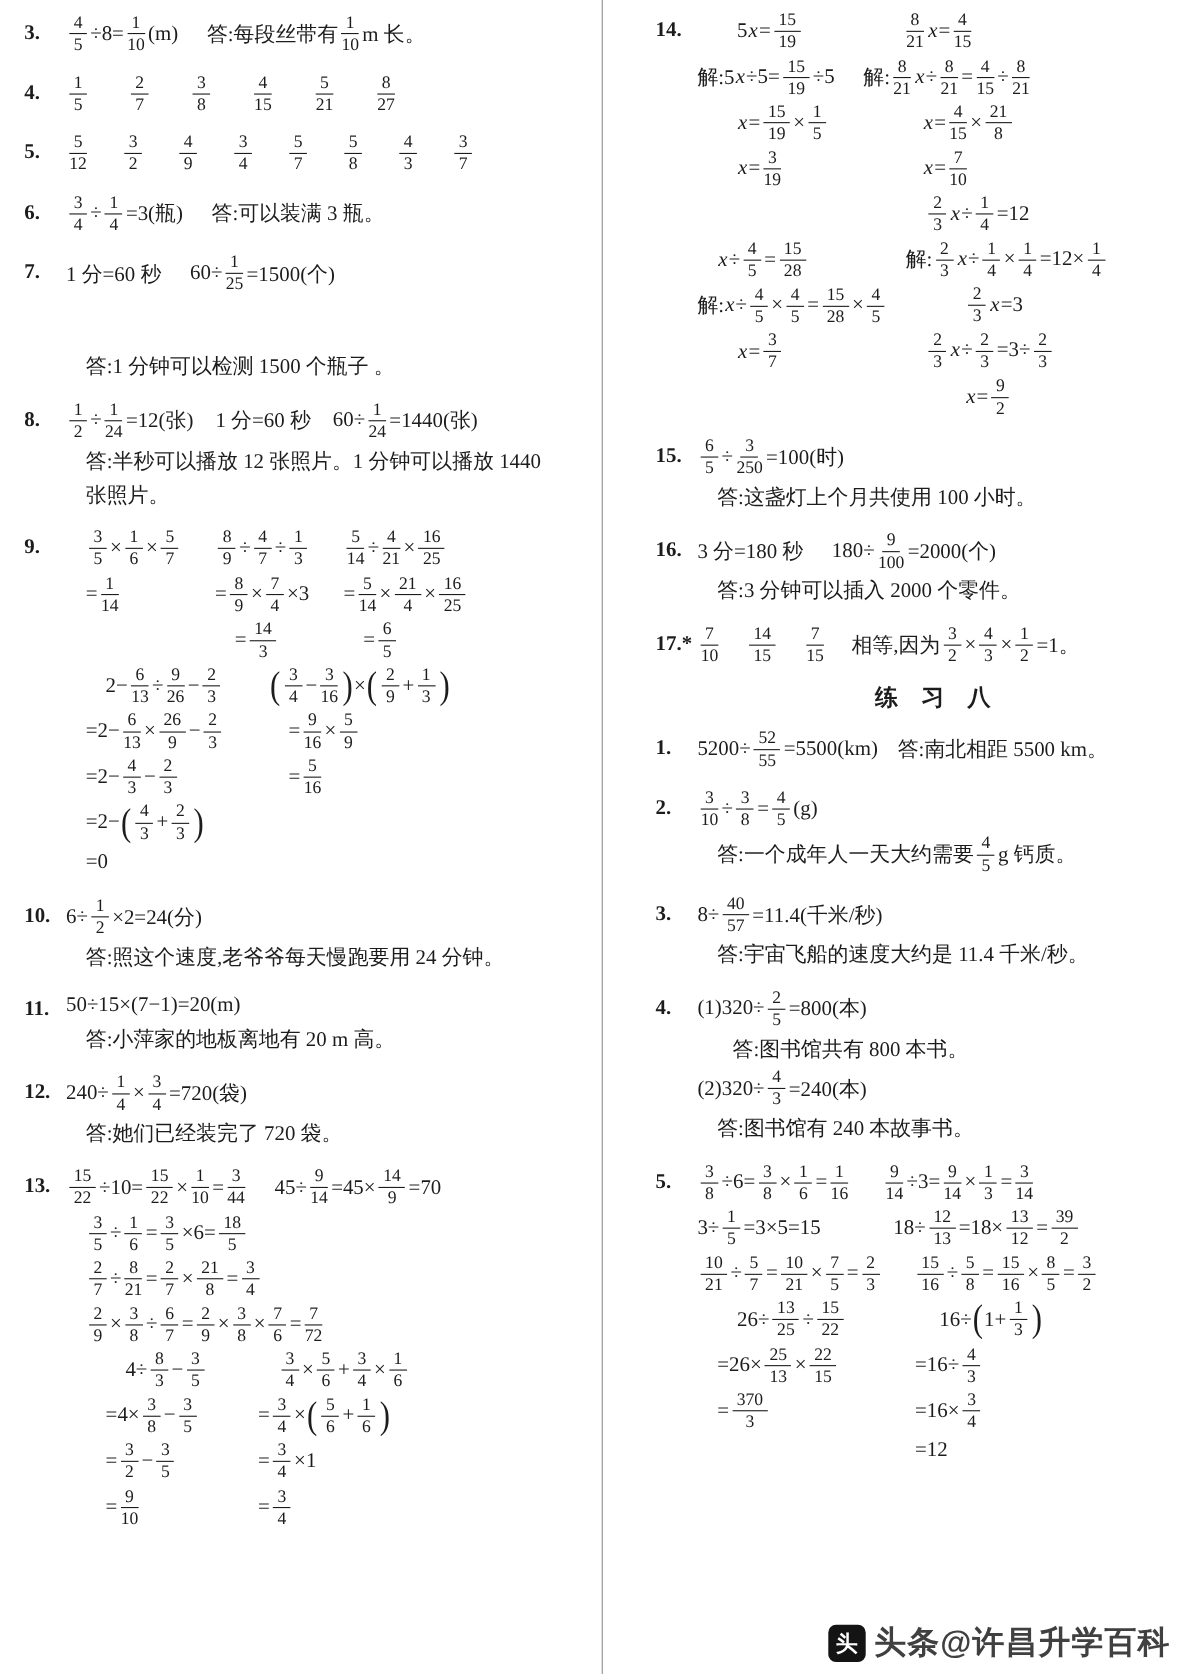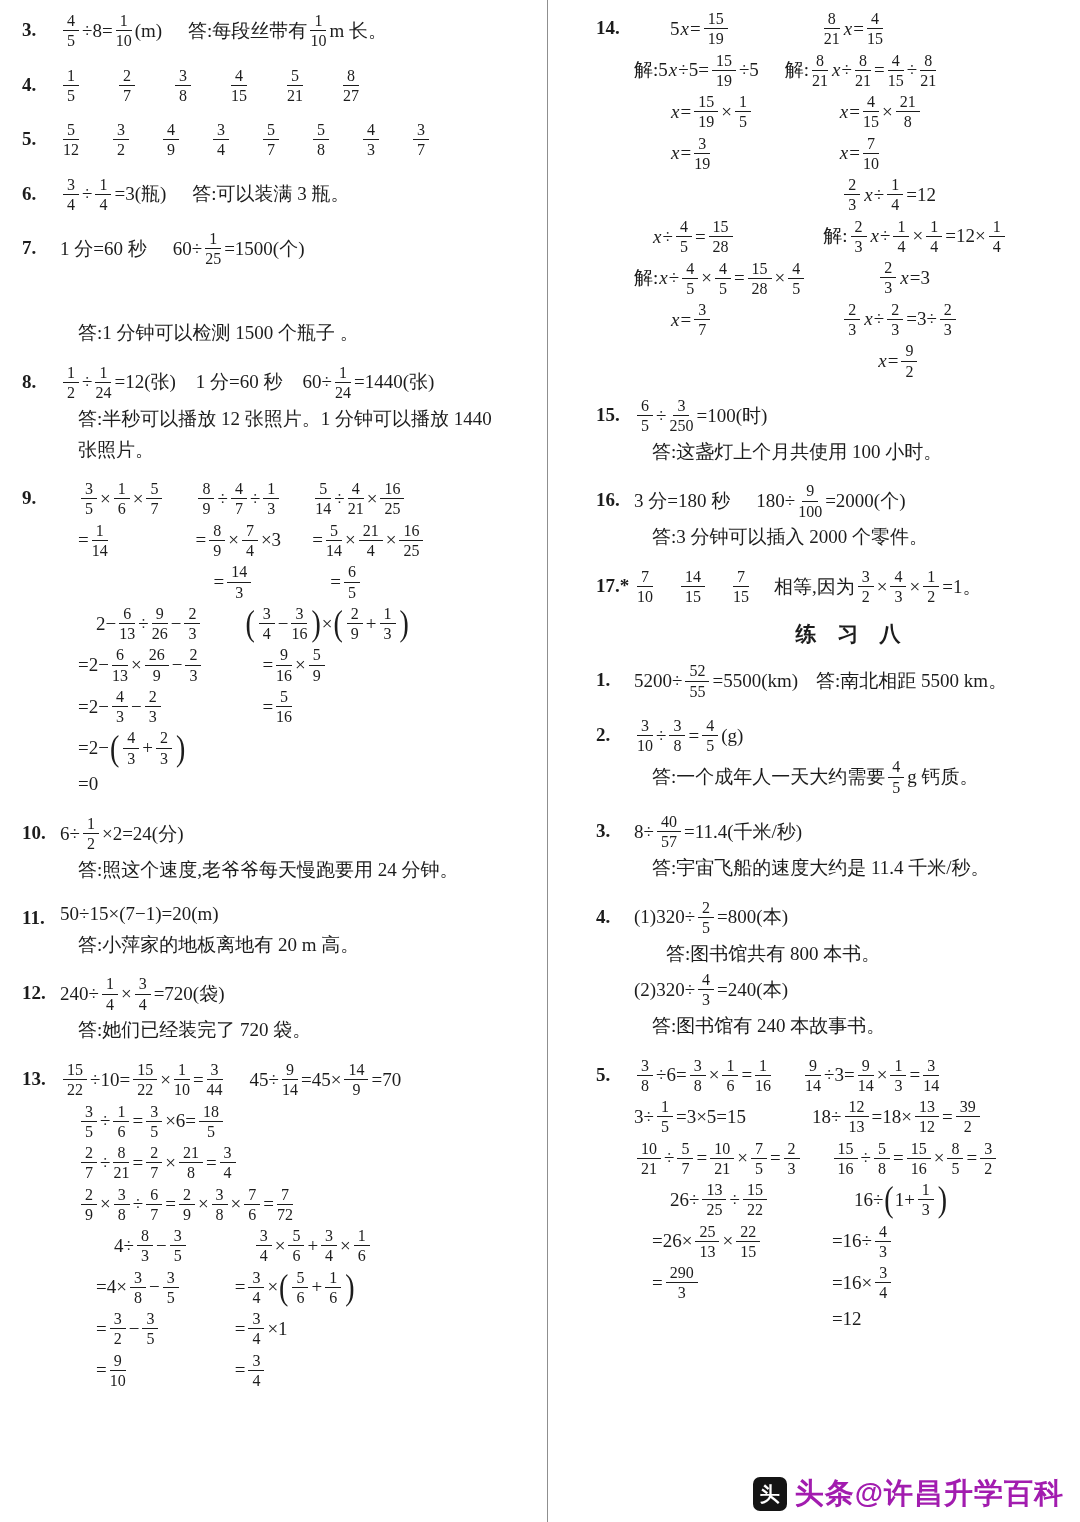--- a/index.html
+++ b/index.html
@@ -43,21 +43,21 @@
     margin:8px 0 12px;
   }
 
   .watermark{position:absolute;right:16px;bottom:8px;display:flex;align-items:center;gap:8px}
   .wm-logo{
     width:34px;height:34px;background:#141414;color:#fff;border-radius:7px;
     display:flex;align-items:center;justify-content:center;
     font-size:20px;font-weight:bold;font-family:"Liberation Sans",sans-serif;
   }
   .wm-text{
-    font-size:29px;font-weight:bold;color:#a21caf;
+    font-size:29px;font-weight:bold;color:#404040;
     font-family:"Liberation Sans",sans-serif;letter-spacing:1px;
   }
 </style>
 </head>
 <body>
 
 <div class="page">
   <div class="col-left" id="col-left">
       <div class="item">
         <div class="inum">3.</div>
@@ -1006,21 +1006,21 @@
                 <span class="cell">=26×<span class="frac">
                     <span class="fnum">25</span>
                     <span class="fden">13</span>
                   </span>×<span class="frac">
                     <span class="fnum">22</span>
                     <span class="fden">15</span>
                   </span></span>
               </div>
               <div class="line">
                 <span class="cell">=<span class="frac">
-                    <span class="fnum">290</span>
+                    <span class="fnum">370</span>
                     <span class="fden">3</span>
                   </span></span>
               </div>
             </div>
             <div class="wcol">
               <div class="line" style="margin-left: 40px;">
                 <span class="cell">16÷<span class="bigp">(</span>1+<span class="frac">
                     <span class="fnum">1</span>
                     <span class="fden">3</span>
                   </span><span class="bigp">)</span></span>

